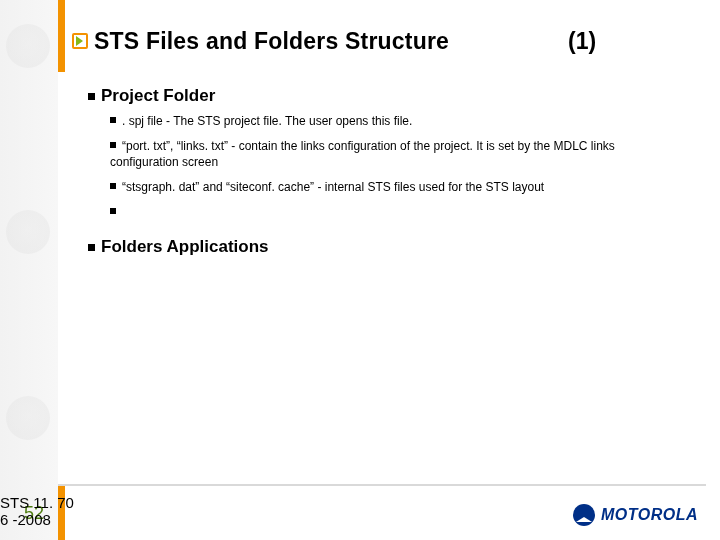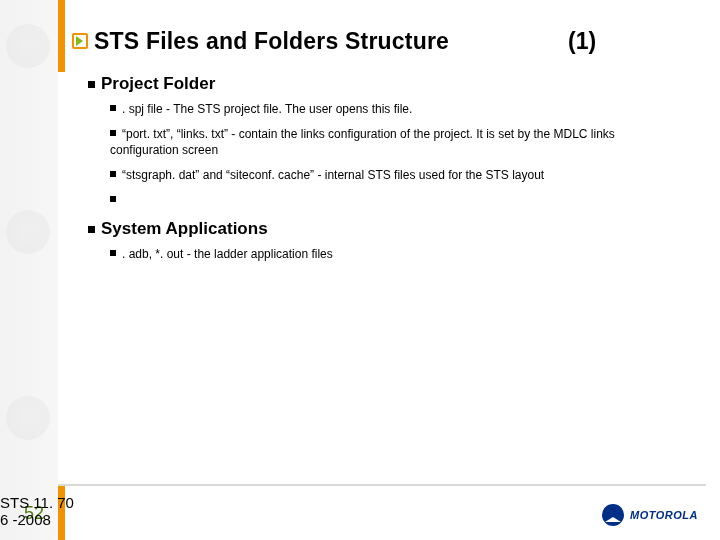--- a/index.html
+++ b/index.html
@@ -10,32 +10,32 @@
   .sidebar .bg-logo.l1 { top: 24px; }
   .sidebar .bg-logo.l2 { top: 210px; }
   .sidebar .bg-logo.l3 { top: 396px; }
   .accent-bar { position: absolute; left: 58px; top: 0; width: 7px; height: 72px; background: #f39200; }
   .title-icon { position: absolute; left: 72px; top: 33px; width: 16px; height: 16px; }
   .title-icon .box { position: absolute; inset: 0; border: 2px solid #f39200; border-radius: 2px; }
   .title-icon .tri { position: absolute; left: 4px; top: 3px; width: 0; height: 0; border-top: 5px solid transparent; border-bottom: 5px solid transparent; border-left: 7px solid #84b819; }
   .title { position: absolute; left: 94px; top: 28px; font-size: 23px; font-weight: bold; color: #000; letter-spacing: .2px; }
   .title-num { position: absolute; left: 568px; top: 28px; font-size: 23px; font-weight: bold; color: #000; }
   .body { position: absolute; left: 88px; top: 70px; width: 600px; }
-  .h1 { font-size: 17px; font-weight: bold; color: #000; margin-top: 4px; margin-bottom: 6px; }
+  .h1 { font-size: 17px; font-weight: bold; color: #000; margin-top: 16px; margin-bottom: 6px; }
   .h1 .sq, .item .sq { display: inline-block; width: 7px; height: 7px; background: #000; margin-right: 6px; vertical-align: 1px; }
   .item { font-size: 12px; color: #000; line-height: 1.28; margin: 8px 0 10px 22px; padding-right: 18px; }
   .item .sq { width: 6px; height: 6px; vertical-align: 2px; }
   .footer-rule { position: absolute; left: 58px; right: 14px; bottom: 54px; height: 0; border-top: 2px solid #d9d9d9; }
   .accent-bar-bottom { position: absolute; left: 58px; bottom: 0; width: 7px; height: 54px; background: #f39200; }
   .page-num { position: absolute; left: 24px; bottom: 16px; font-size: 18px; color: #4d7c0f; }
   .footer-text { position: absolute; left: 0; right: 0; bottom: 12px; font-size: 15px; font-weight: normal; color: #000; line-height: 1.15; }
   .moto { position: absolute; right: 22px; bottom: 14px; display: flex; align-items: center; gap: 6px; }
   .moto .ring { width: 22px; height: 22px; border-radius: 50%; background: #002f87; position: relative; }
   .moto .ring::before { content:""; position:absolute; left:3px; top:11px; width:0; height:0; border-left:8px solid transparent; border-right:8px solid transparent; border-bottom:9px solid #fff; transform: scaleY(.55); }
-  .moto .word { font-size: 11px; font-weight: bold; font-style: italic; color: #002f87; letter-spacing: .5px; }
+  .moto .word { font-size: 16px; font-weight: bold; font-style: italic; color: #002f87; letter-spacing: .5px; }
 </style>
 </head>
 <body>
 
 <div class="slide">
   <div class="sidebar">
     <div class="bg-logo l1"></div>
     <div class="bg-logo l2"></div>
     <div class="bg-logo l3"></div>
   </div>
@@ -49,22 +49,21 @@
   <div class="title-num">(1)</div>
 
   <div class="body">
 
     <div class="h1"><span class="sq"></span><span>Project Folder</span></div>
     <div class="item"><span class="sq"></span><span>. spj file - The STS project file. The user opens this file.</span></div>
     <div class="item"><span class="sq"></span><span>“port. txt”,  “links. txt” - contain the links configuration of the project. It is set by the MDLC links configuration screen</span></div>
     <div class="item"><span class="sq"></span><span>“stsgraph. dat” and “siteconf. cache”  - internal STS files used for the STS layout</span></div>
     <div class="item"><span class="sq"></span></div>
 
-    <div class="h1"><span class="sq"></span><span>System Applications</span></div>
-    <div class="item"><span class="sq"></span><span>. adb, *. out - the ladder application files</span></div>
+    <div class="h1"><span class="sq"></span><span>Folders Applications</span></div>
 
   </div>
 
   <div class="footer-rule"></div>
   <div class="accent-bar-bottom"></div>
 
   <div class="page-num">52</div>
   <div class="footer-text">
     <span>STS 11. 70</span><br>
     <span>6 -2008</span>

